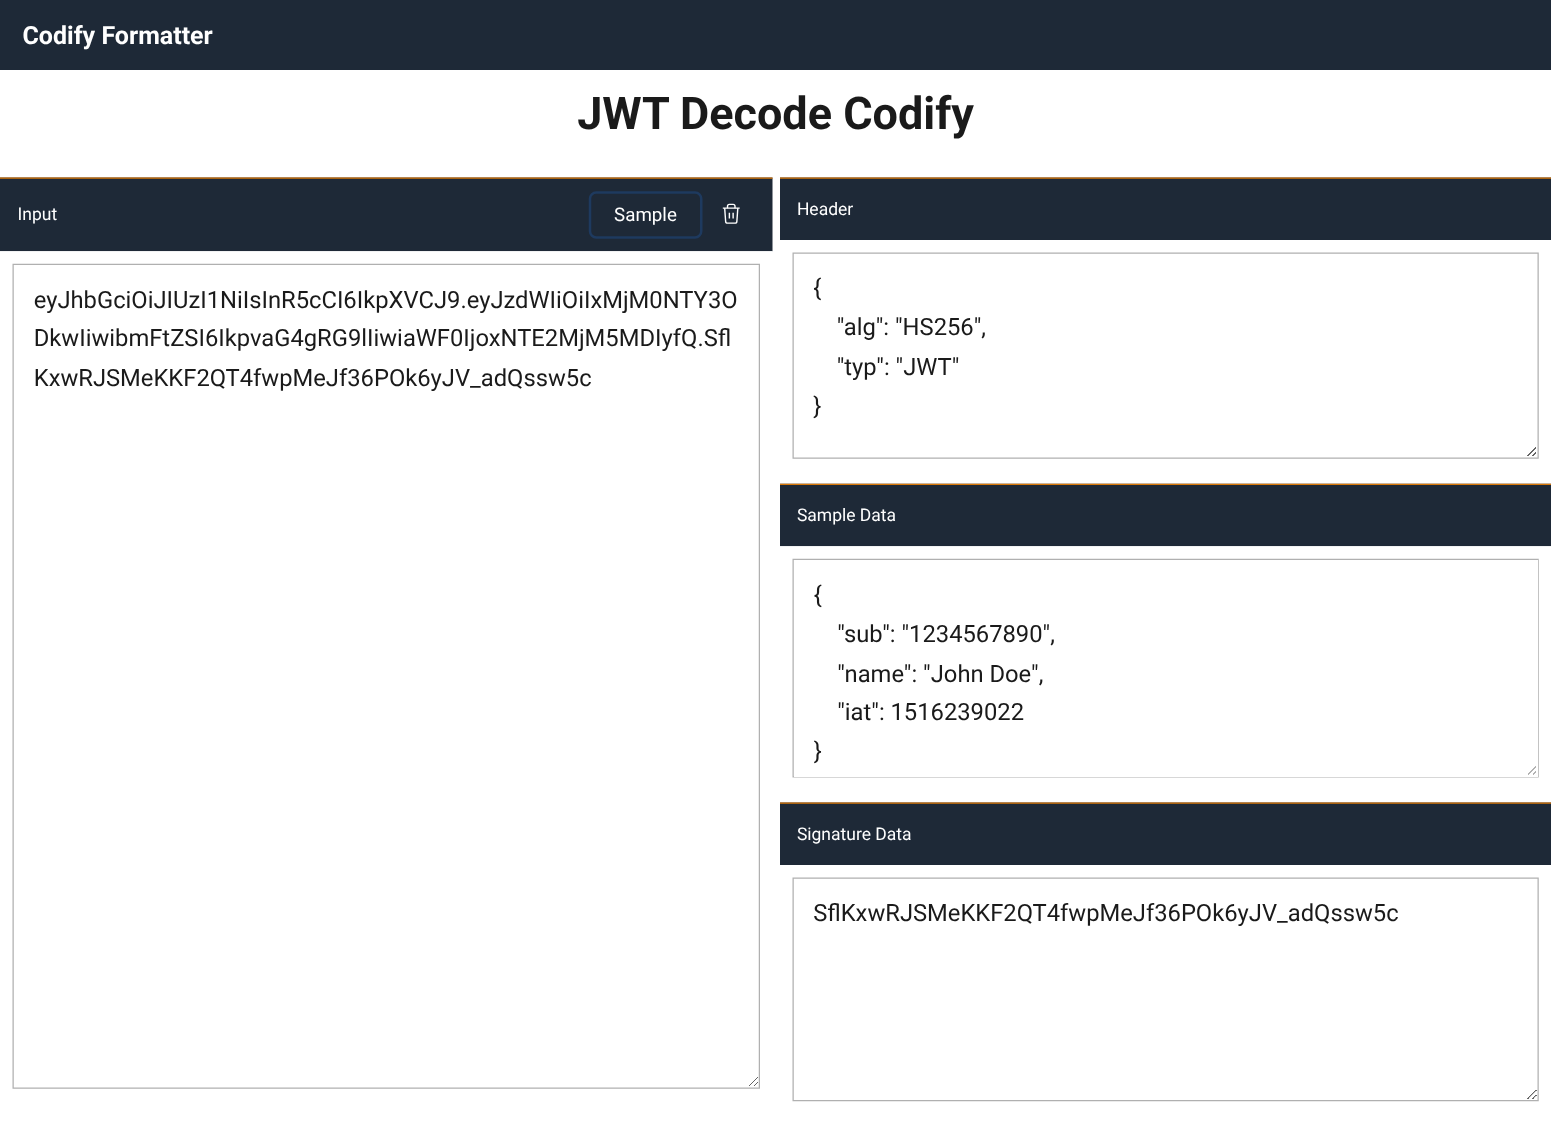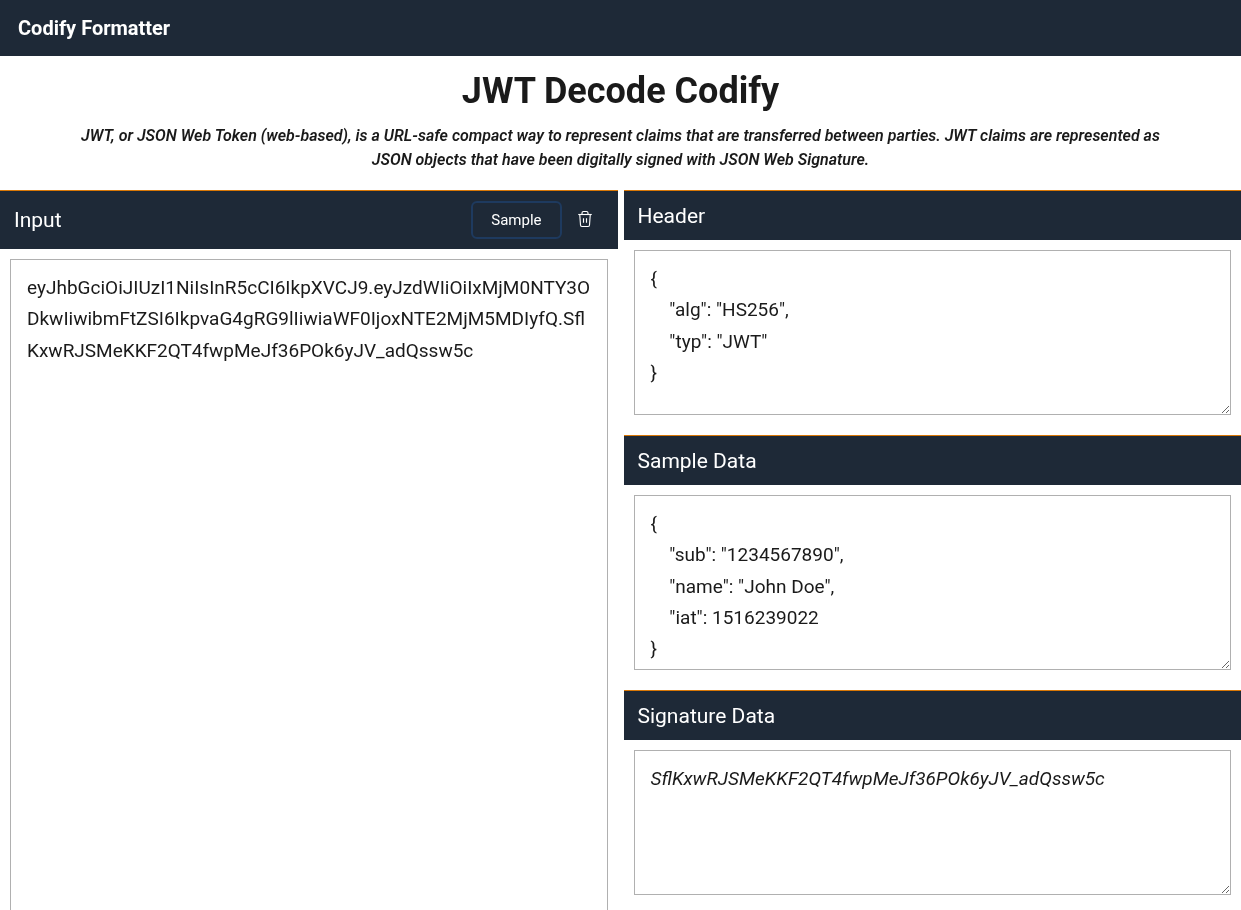--- a/index.html
+++ b/index.html
@@ -62,21 +62,21 @@
       border-top: 1px solid #d97706;
       padding: 10px 14px;
       font-size: 21px;
       font-weight: 400;
       display: flex;
       align-items: center;
       justify-content: space-between;
       min-height: 50px;
     }
     .panel-header-title {
-      font-size: 21px;
+      font-size: 14px;
     }
     .panel-header-actions {
       display: flex;
       align-items: center;
       gap: 4px;
     }
     .sample-btn {
       background: transparent;
       border: 2px solid #1e3a5f;
       color: #ffffff;
@@ -123,39 +123,37 @@
     .input-textarea {
       height: 660px;
     }
     .header-textarea {
       height: 165px;
     }
     .payload-textarea {
       height: 175px;
     }
     .signature-textarea {
-      height: 145px;
-      font-style: italic;
+      height: 179px;
     }
     .right-panel {
       display: flex;
       flex-direction: column;
       justify-content: flex-end;
     }
   </style>
 </head>
 <body>
 
 <div class="topbar">
   <span>Codify Formatter</span>
 </div>
 
 <div class="header-section">
   <h1 class="page-title">JWT Decode Codify</h1>
-  <p class="page-description">JWT, or JSON Web Token (web-based), is a URL-safe compact way to represent claims that are transferred between parties. JWT claims are represented as JSON objects that have been digitally signed with JSON Web Signature.</p>
 </div>
 
 <div class="main-content">
 
   <div class="column left-column">
     <div class="panel-header">
       <span class="panel-header-title">Input</span>
       <div class="panel-header-actions">
         <button class="sample-btn">Sample</button>
         <button class="trash-btn">

